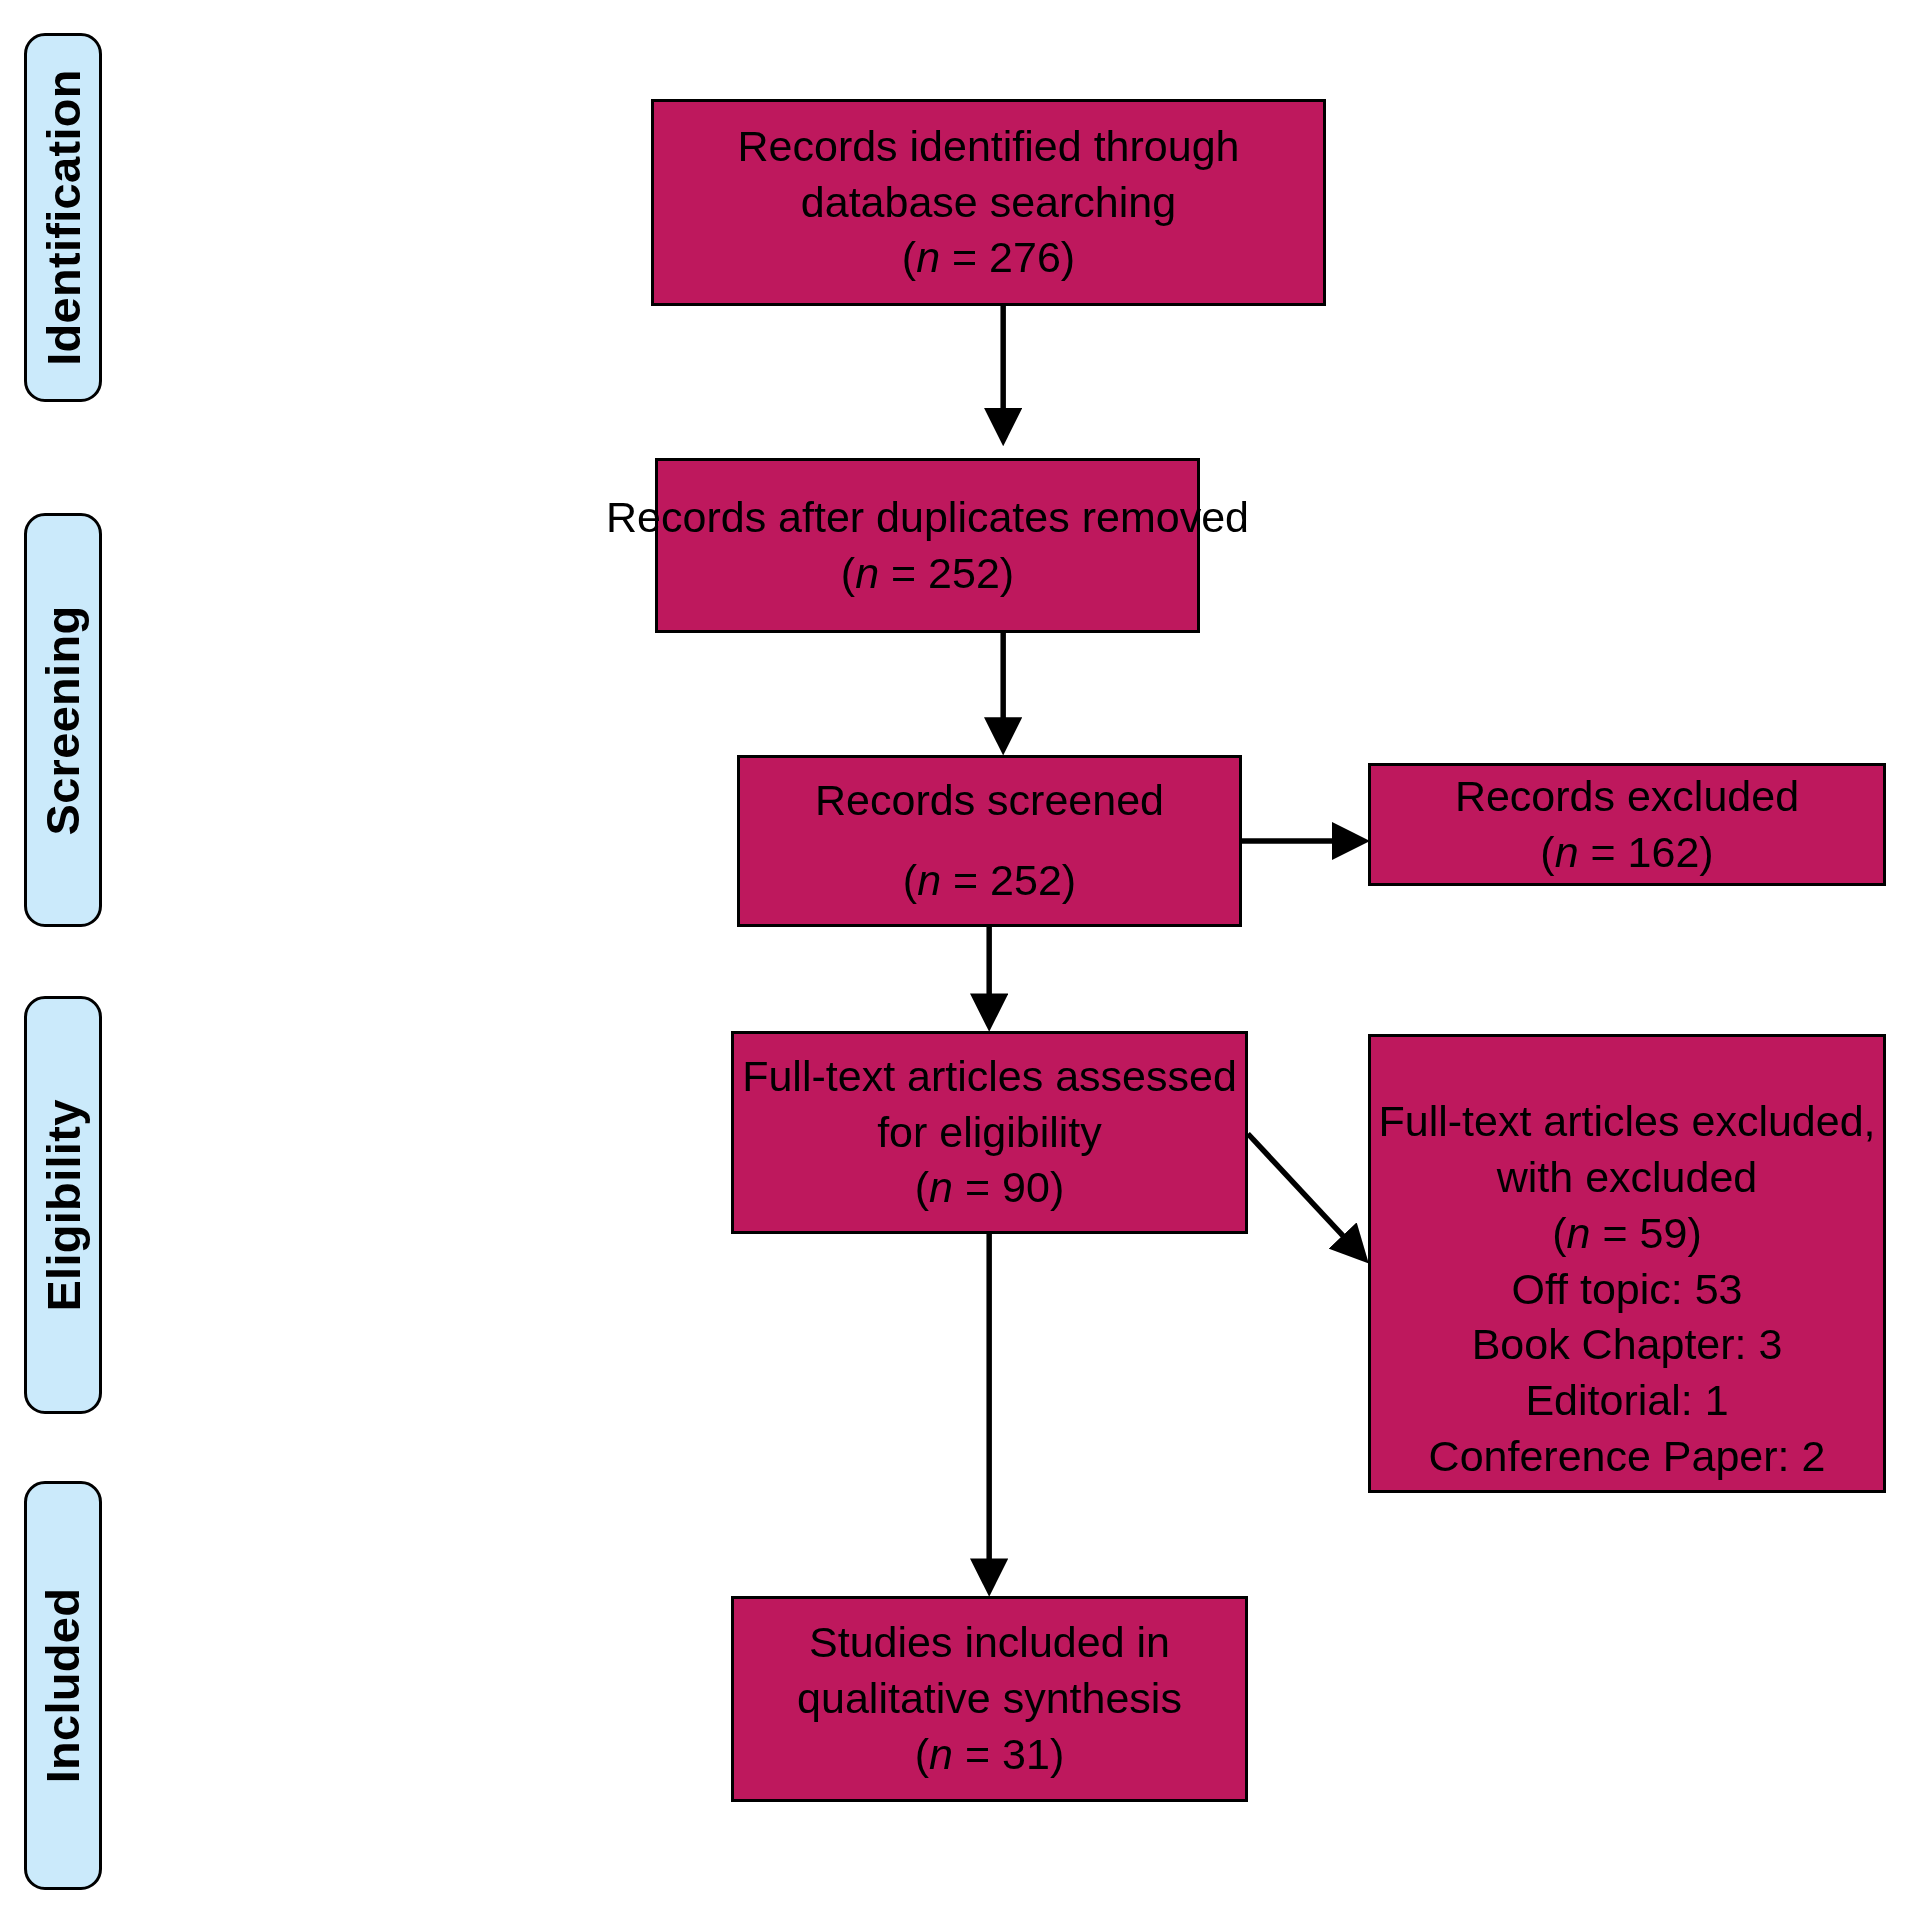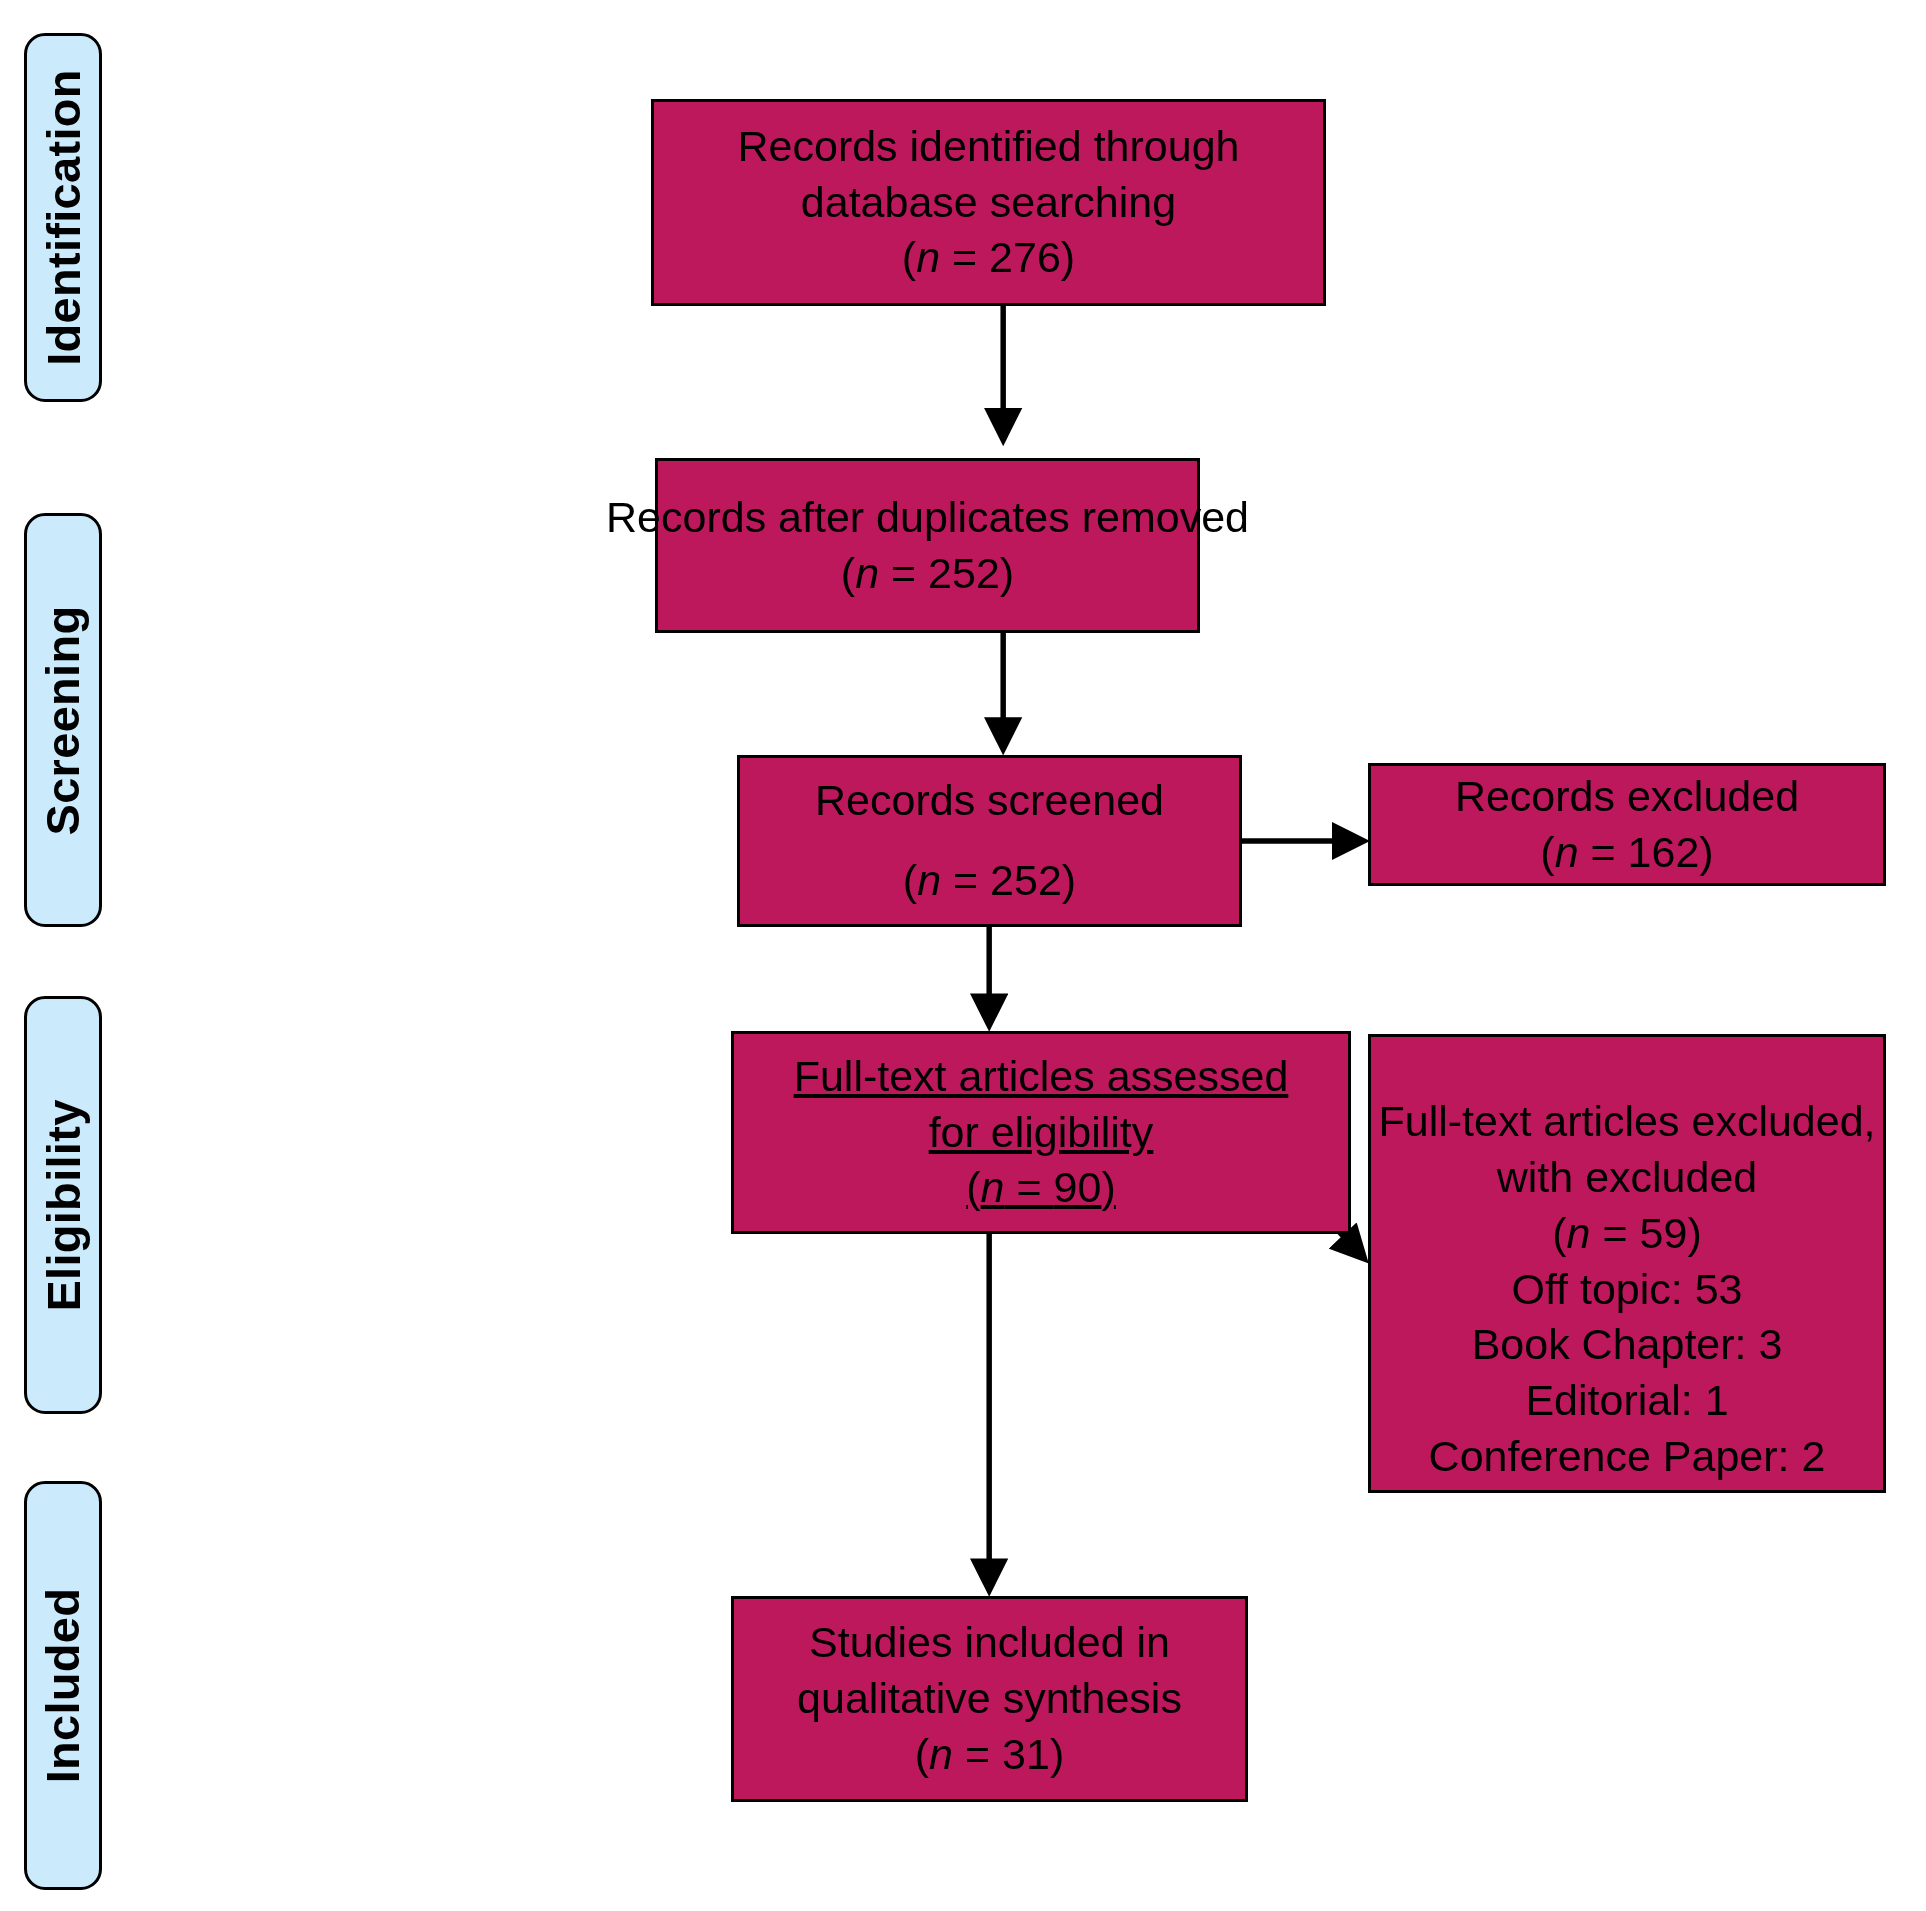--- a/index.html
+++ b/index.html
@@ -136,21 +136,21 @@
     </div>
   </div>
 
   <div class="flow-box" style="left:1368px; top:755px; width:518px; height:123px;margin-top:8px;">
     <div class="line">Records excluded</div>
     <div class="line count">
       <span>(</span><span class="nvar">n</span><span> =  </span><span>162</span><span>)</span>
     </div>
   </div>
 
-  <div class="flow-box" style="left:731px; top:1031px; width:620px; height:203px;text-decoration:underline;">
+  <div class="flow-box" style="left:731px; top:1031px; width:517px; height:203px;">
     <div class="line">Full-text articles assessed</div>
     <div class="line">for eligibility</div>
     <div class="line count">
       <span>(</span><span class="nvar">n</span><span> =  </span><span>90</span><span>)</span>
     </div>
   </div>
 
   <div class="flow-box" style="left:1368px; top:1034px; width:518px; height:459px; justify-content:flex-end; padding-top:29px;">
     <div class="line">Full-text articles excluded,</div>
     <div class="line">with excluded</div>

